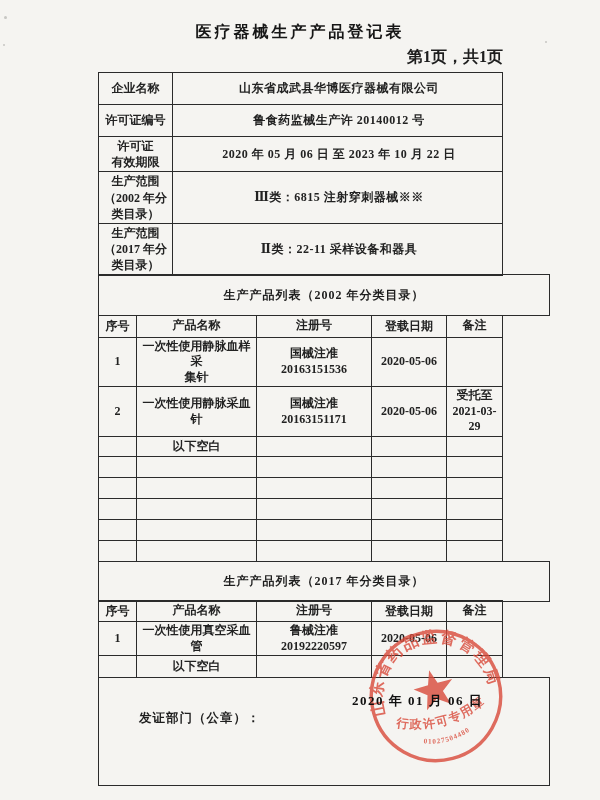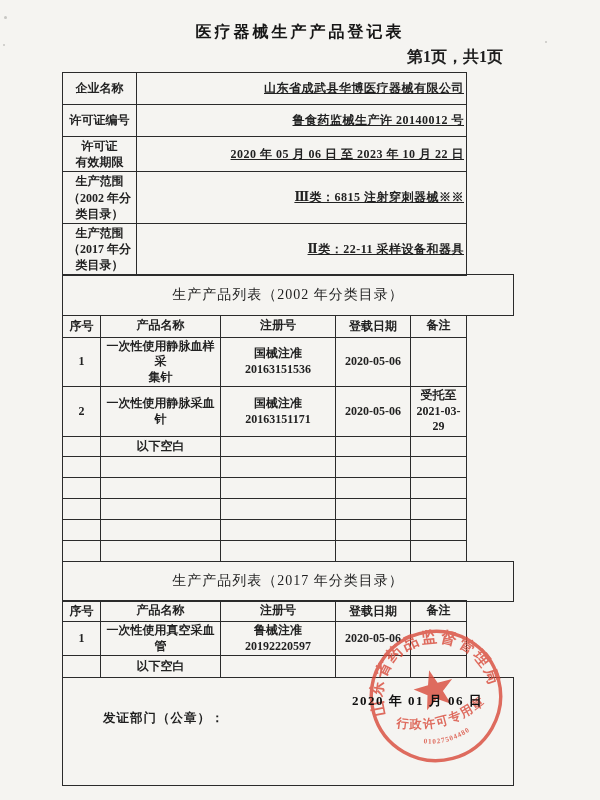--- a/index.html
+++ b/index.html
@@ -21,41 +21,41 @@
   }
   .page-info{
     width:405px;
     margin:0 0 4px 98px;
     text-align:right;
     font-size:16px;
     font-weight:700;
   }
   .sheet{
     width:452px;
-    margin-left:62px;
+    margin-left:98px;
     position:relative;
     border-radius:12px;
   }
   table{border-collapse:collapse;width:405px;table-layout:fixed;}
   .stack{margin-top:-1.5px;}
   td{
     border:1.5px solid #2b2b2b;
     font-size:12px;
     font-weight:700;
     color:#222;
     padding:1px 2px;
     overflow:hidden;
   }
   .info-label{width:69px;text-align:center;line-height:1.35;white-space:pre-line;}
-  .info-value{text-align:right;padding-left:5px;letter-spacing:0.5px;text-decoration:underline;}
+  .info-value{text-align:center;padding-left:5px;letter-spacing:0.5px;}
   .section-title{
     border:1.5px solid #2b2b2b;
     height:40px;
     display:flex;align-items:center;justify-content:center;
-    font-size:14px;font-weight:400;letter-spacing:1px;
+    font-size:12px;font-weight:700;letter-spacing:1px;
     background:transparent;
   }
   .c-no{width:33px;text-align:center;}
   .c-name{width:115px;text-align:center;line-height:1.3;white-space:pre-line;}
   .c-reg{width:110px;text-align:center;line-height:1.3;white-space:pre-line;}
   .c-date{width:70px;text-align:center;}
   .c-note{text-align:center;line-height:1.3;white-space:pre-line;}
   .hdr td{text-align:center;}
   .footer-block{
     border:1.5px solid #2b2b2b;

